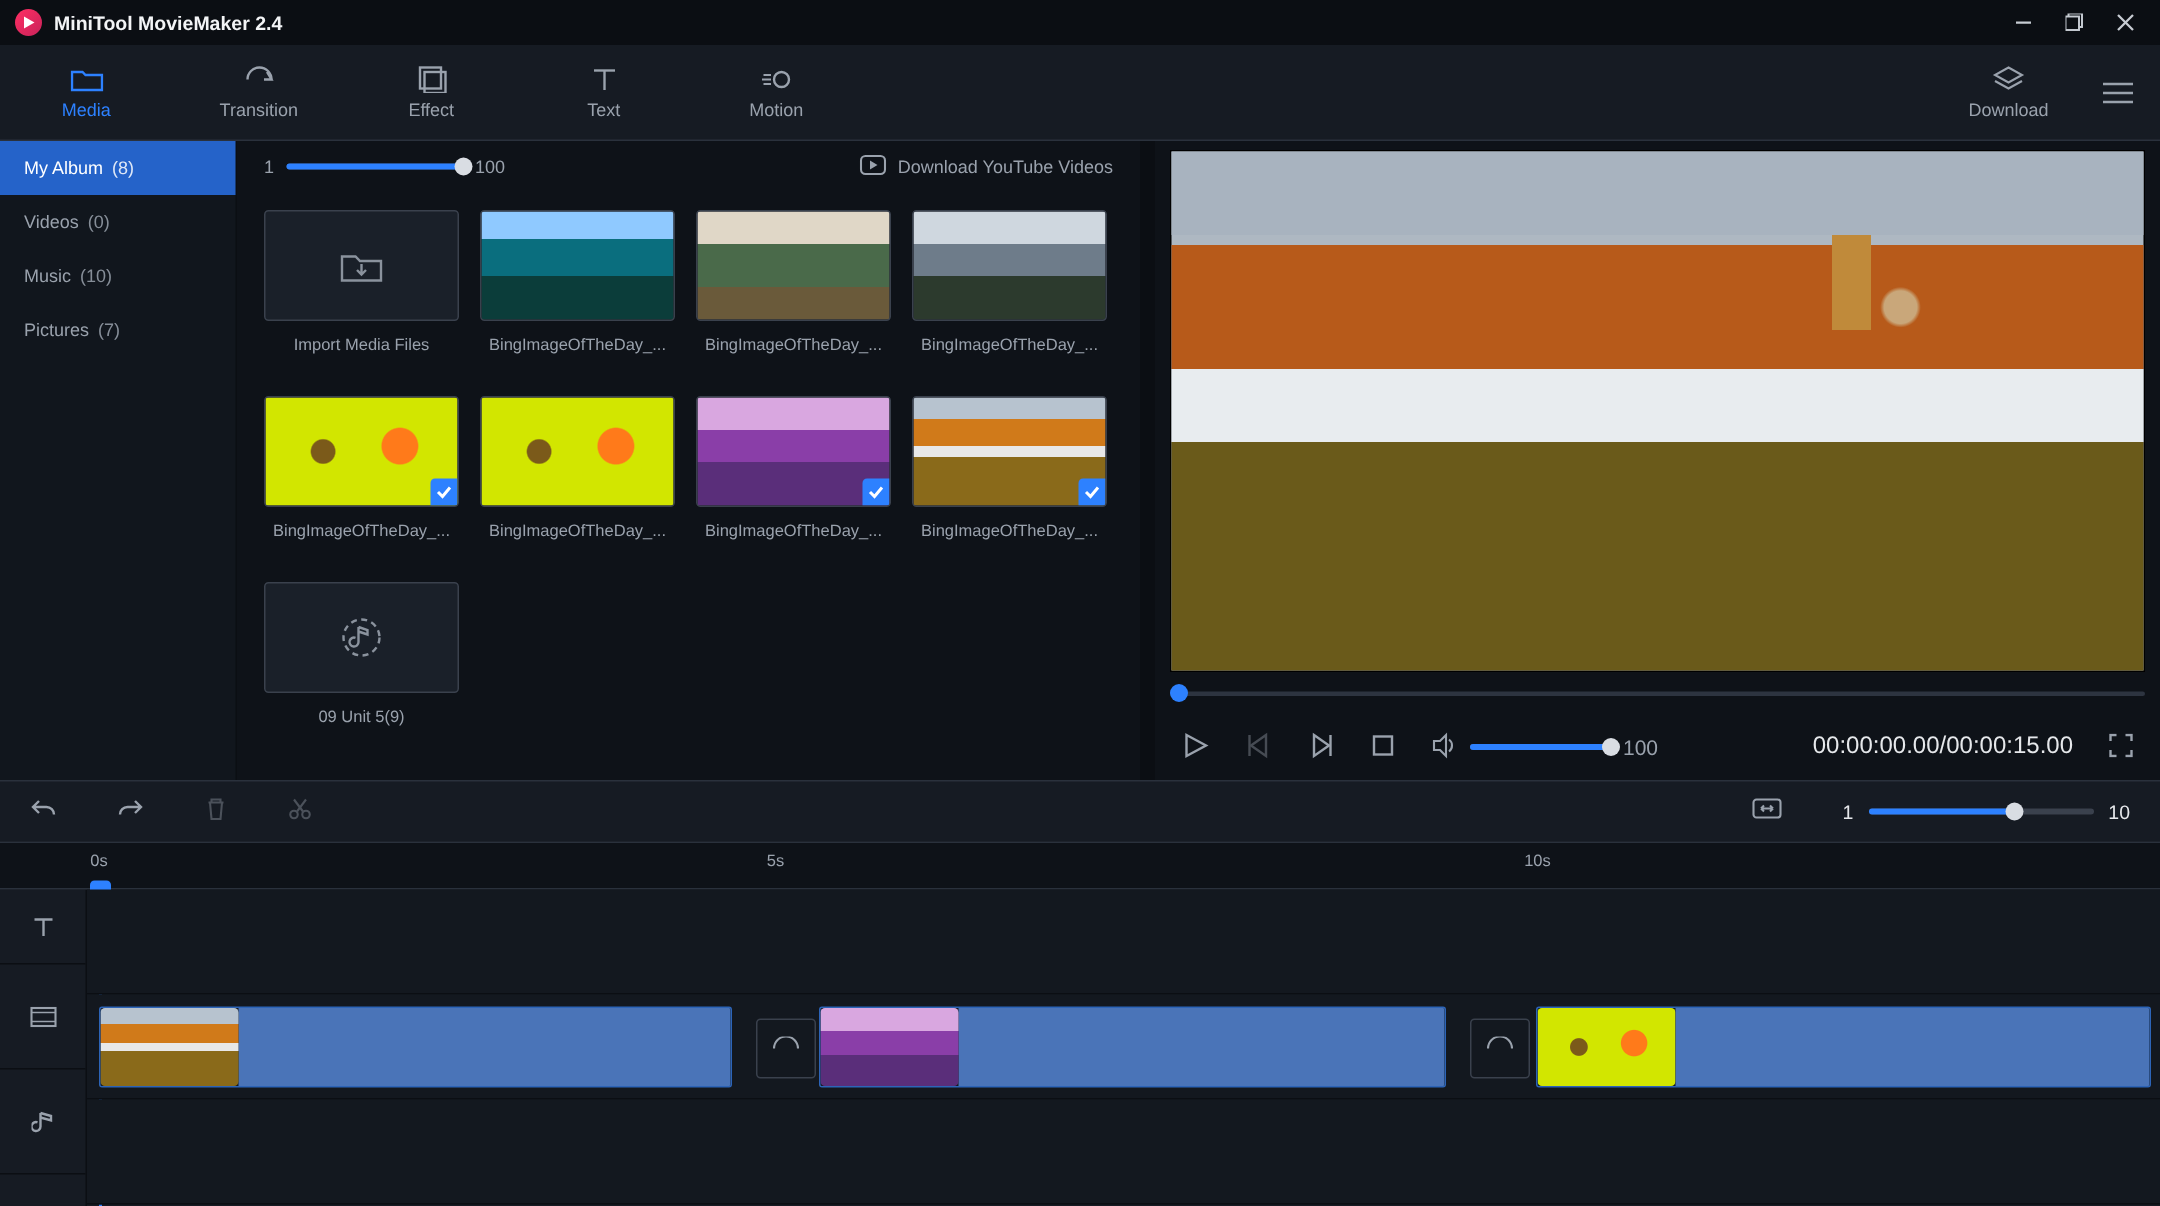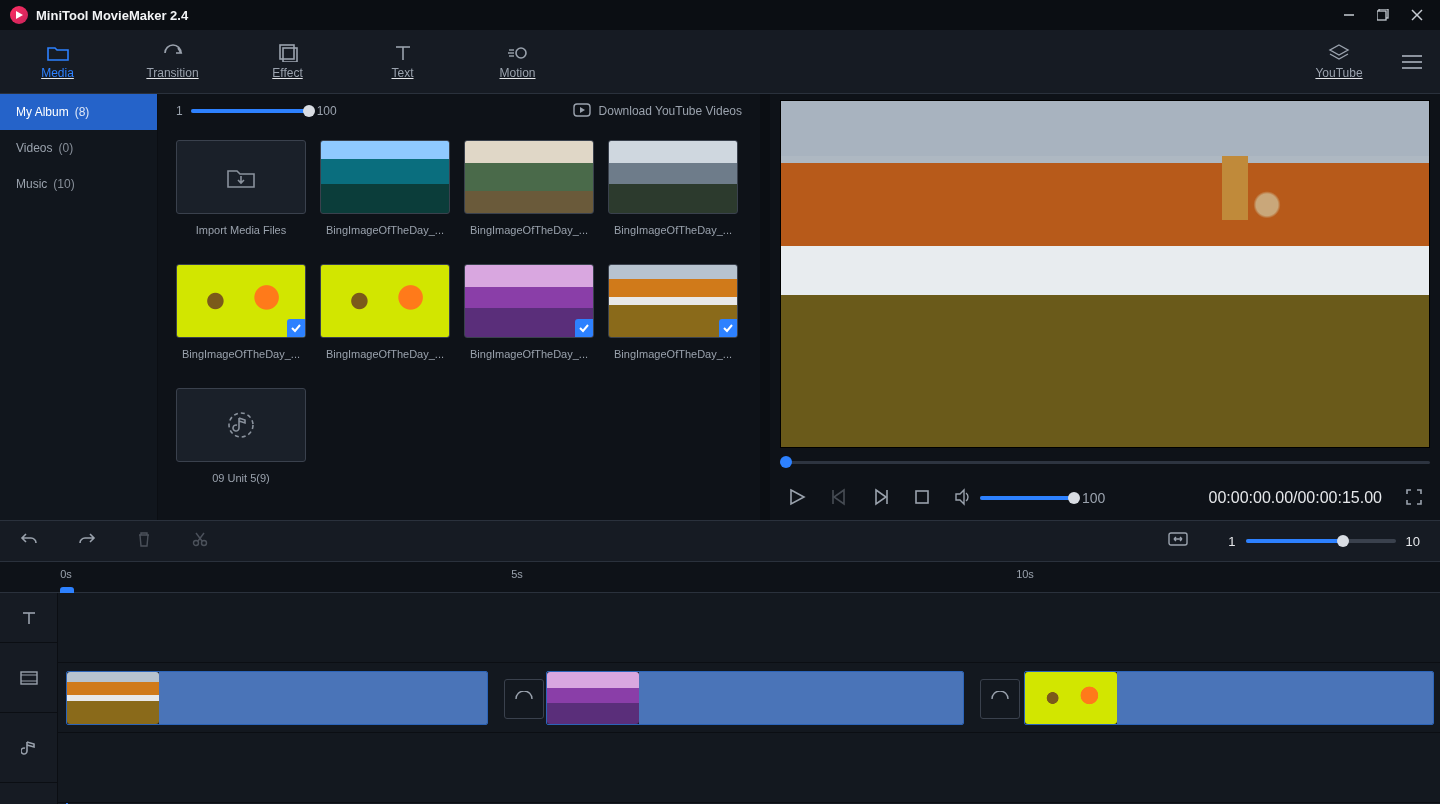--- a/index.html
+++ b/index.html
@@ -18,21 +18,21 @@
 
   
   .titlebar{height:30px;display:flex;align-items:center;background:#0b0e13;padding:0 6px 0 10px;}
   .titlebar .logo{width:18px;height:18px;border-radius:50%;background:linear-gradient(135deg,#ff2e63,#c8235a);display:flex;align-items:center;justify-content:center;margin-right:8px;}
   .titlebar .logo svg{width:10px;height:10px;display:block;}
   .titlebar .title{font-size:13px;font-weight:600;color:#f3f4f6;}
   .titlebar .spacer{flex:1;}
   .titlebar .winbtn{width:34px;height:28px;display:flex;align-items:center;justify-content:center;color:#c7ccd3;}
 
   
-  .toolbar{height:64px;display:flex;align-items:center;background:var(--bg2);border-bottom:1px solid var(--border);text-decoration:underline;}
+  .toolbar{height:64px;display:flex;align-items:center;background:var(--bg2);border-bottom:1px solid var(--border);}
   .tb-item{width:115px;height:52px;display:flex;flex-direction:column;align-items:center;justify-content:center;font-size:12px;color:var(--text-dim);}
   .tb-item.active{color:var(--accent);}
   .tb-item .ic{width:22px;height:18px;margin-bottom:4px;display:flex;align-items:center;justify-content:center;}
   .tb-spacer{flex:1;}
   .tb-right .tb-item{width:100px;}
   .tb-right{display:flex;align-items:center;padding-right:6px;}
   .tb-menu{width:45px;display:flex;align-items:center;justify-content:center;color:var(--text-dim);}
 
   
   .main{flex:1;display:flex;min-height:0;}
@@ -188,21 +188,21 @@
     </div>
     <div class="tb-spacer"></div>
     <div class="tb-right">
       <div class="tb-item">
         <div class="ic">
             <svg width="22" height="18">
               <polygon points="11,1 20,6 11,11 2,6" fill="none" stroke="currentColor" stroke-width="1.4"></polygon>
               <polyline points="2,10 11,15 20,10" fill="none" stroke="currentColor" stroke-width="1.4"></polyline>
             </svg>
           </div>
-        <span>YouTube</span>
+        <span>Download</span>
       </div>
       <div class="tb-menu">
           <svg width="22" height="16">
             <line x1="1" y1="2" x2="21" y2="2" stroke="currentColor" stroke-width="1.8"></line>
             <line x1="1" y1="8" x2="21" y2="8" stroke="currentColor" stroke-width="1.8"></line>
             <line x1="1" y1="14" x2="21" y2="14" stroke="currentColor" stroke-width="1.8"></line>
           </svg>
         </div>
     </div>
   </div>
@@ -214,20 +214,24 @@
         <span>My Album</span>
         <span class="side-count">(8)</span>
       </div>
       <div class="side-item">
         <span>Videos</span>
         <span class="side-count">(0)</span>
       </div>
       <div class="side-item">
         <span>Music</span>
         <span class="side-count">(10)</span>
+      </div>
+      <div class="side-item">
+        <span>Pictures</span>
+        <span class="side-count">(7)</span>
       </div>
     </div>
 
     <div class="media-panel">
       <div class="media-top">
         <div class="zoom">
           <span>1</span>
           <div class="slider">
             <div class="fill" style="width:100%"></div>
               <div class="knob" style="left:100%"></div>

